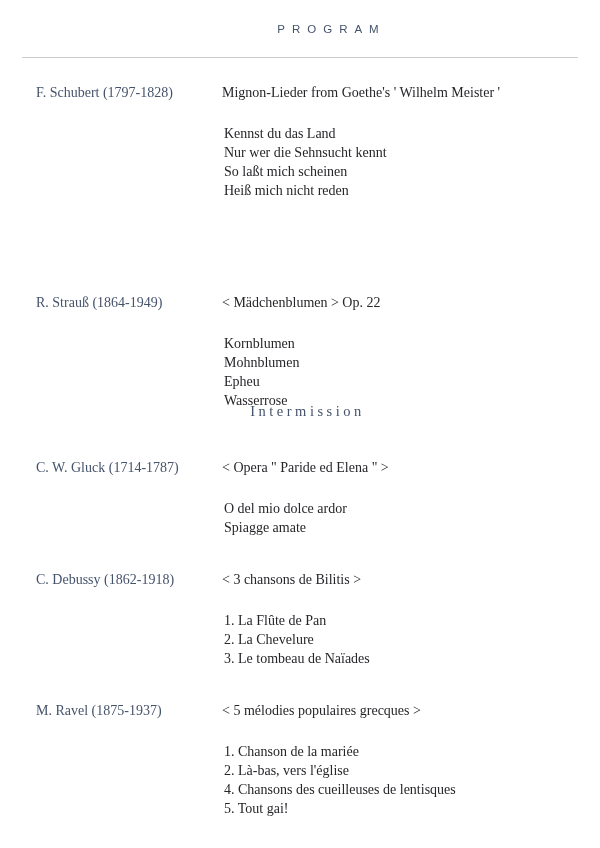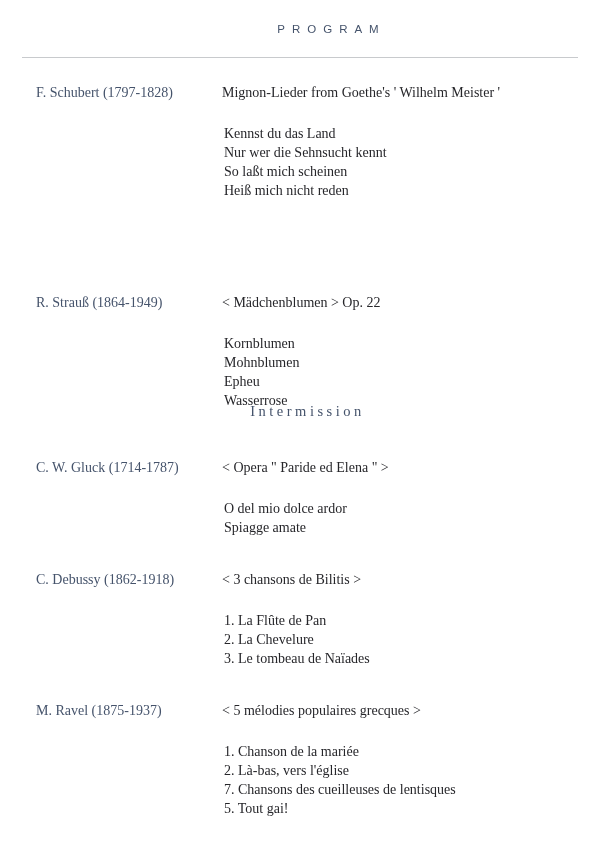--- a/index.html
+++ b/index.html
@@ -148,18 +148,18 @@
   </section>
 
   <section class="sec sec-4">
     <div class="row">
       <div class="composer">M. Ravel (1875-1937)</div>
       <div class="work">&lt; 5 mélodies populaires grecques &gt;</div>
     </div>
     <div class="songs">
       <div class="song">1. Chanson de la mariée</div>
       <div class="song">2. Là-bas, vers l'église</div>
-      <div class="song">7. Chansons des cueilleuses de lentisques</div>
+      <div class="song">4. Chansons des cueilleuses de lentisques</div>
       <div class="song">5. Tout gai!</div>
     </div>
   </section>
 
 </div>
 
 </body></html>

